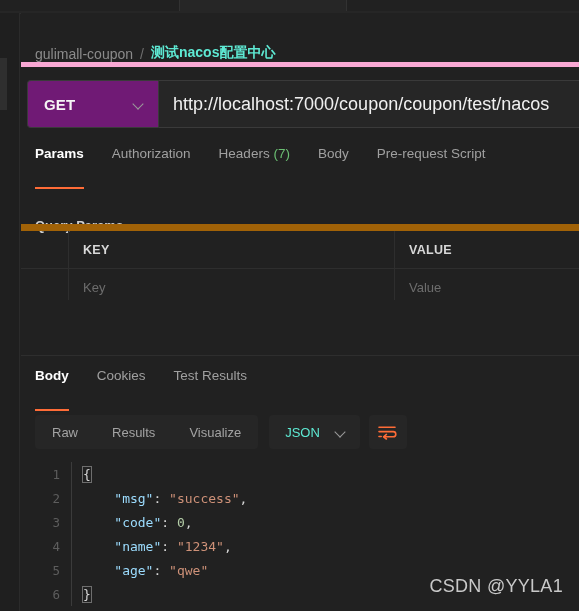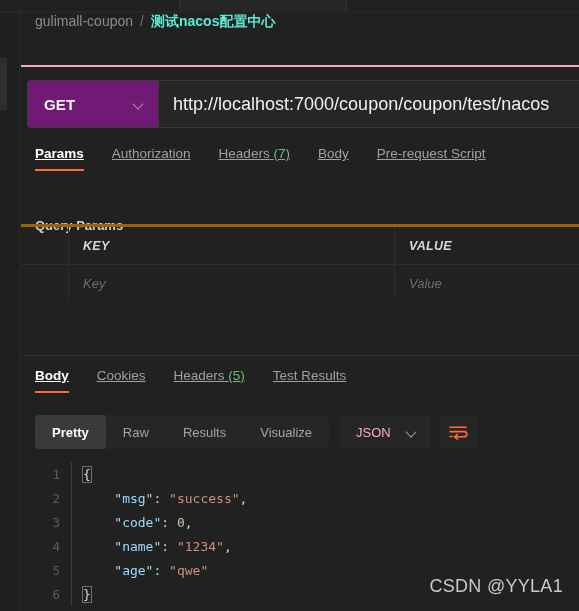--- a/index.html
+++ b/index.html
@@ -62,24 +62,24 @@
     background: #2f2f2f;
   }
 
   
   .breadcrumb-row {
     position: absolute;
     top: 13px; left: 21px;
     width: 558px;
     height: 54px;
     background: #212121;
-    border-bottom: 2px solid #f9a8d4;
-    box-sizing: border-box;
-    display: flex;
-    align-items: flex-start;
+    border-bottom: 5px solid #f9a8d4;
+    box-sizing: border-box;
+    display: flex;
+    align-items: flex-end;
     padding-left: 14px;
   }
   .bc-parent {
     font-size: 14px;
     color: #8b8b8b;
   }
   .bc-sep {
     font-size: 14px;
     color: #6f6f6f;
     margin: 0 7px;
@@ -156,23 +156,22 @@
     display: flex;
     align-items: flex-start;
     padding-left: 14px;
     box-sizing: border-box;
   }
   .rtab {
     position: relative;
     font-size: 13.5px;
     color: #a0a0a0;
     margin-right: 28px;
-    padding-bottom: 10px;
+    padding-bottom: 28px;
     white-space: nowrap;
-    text-decoration: underline;
   }
   .rtab.active {
     color: #ffffff;
     font-weight: bold;
   }
   .rtab.active::after {
     content: "";
     position: absolute;
     left: 0; bottom: 0;
     width: 100%;
@@ -188,23 +187,22 @@
     font-weight: bold;
     color: #cfcfcf;
     margin-top: 24px;
   }
 
   
   .ptable {
     position: absolute;
     top: 224px; left: 21px;
     width: 558px;
-    border-top: 3px solid #a16207;
-    box-sizing: border-box;
-    font-style: italic;
+    border-top: 7px solid #a16207;
+    box-sizing: border-box;
   }
   .prow {
     display: flex;
     height: 38px;
     border-bottom: 1px solid #2e2e2e;
     box-sizing: border-box;
   }
   .pcell {
     display: flex;
     align-items: center;
@@ -277,21 +275,21 @@
     margin-left: 11px;
     height: 34px;
     background: #262626;
     border-radius: 4px;
     display: flex;
     align-items: center;
     padding: 0 13px 0 16px;
     gap: 16px;
     box-sizing: border-box;
   }
-  .fmt-label { font-size: 13px; color: #f9a8d4; }
+  .fmt-label { font-size: 13px; color: #5eead4; }
   .wrap-btn {
     margin-left: 9px;
     width: 38px; height: 34px;
     background: #262626;
     border-radius: 4px;
     display: flex;
     align-items: center;
     justify-content: center;
   }
 
@@ -411,31 +409,26 @@
   <div class="params-fill"></div>
 
   <div class="resp-tabs">
     <div class="rtab active">
       <span>Body</span>
     </div>
     <div class="rtab">
       <span>Cookies</span>
     </div>
     <div class="rtab">
-      <span>Headers</span>
-      <span class="count">(5)</span>
-    </div>
-    <div class="rtab">
       <span>Test Results</span>
     </div>
   </div>
 
   <div class="viewbar">
     <div class="seg-group">
-      <div class="seg active">Pretty</div>
       <div class="seg">Raw</div>
       <div class="seg">Results</div>
       <div class="seg">Visualize</div>
     </div>
     <div class="fmt-box">
       <span class="fmt-label">JSON</span>
       <span class="chev"></span>
     </div>
     <div class="wrap-btn">
       <svg width="19" height="15" viewBox="0 0 19 15">

